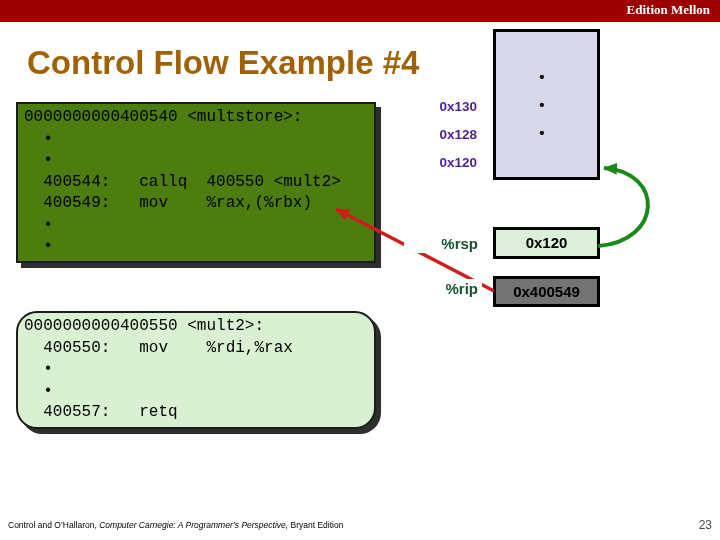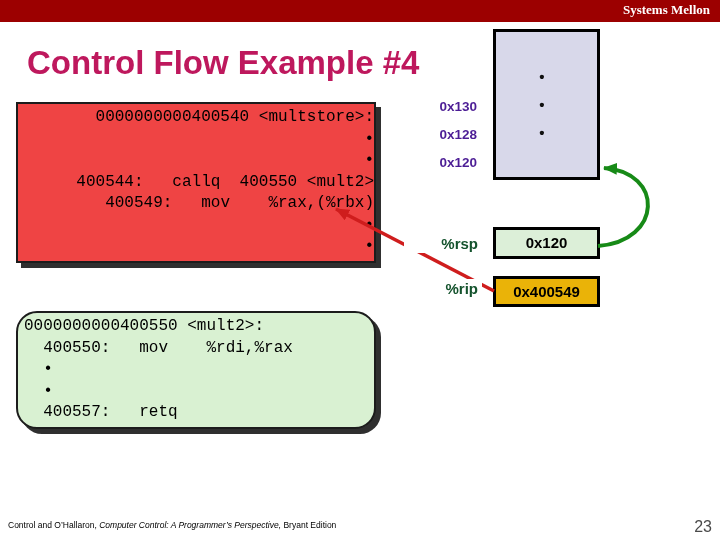--- a/index.html
+++ b/index.html
@@ -6,31 +6,31 @@
   .slide{
     position:relative; width:720px; height:540px; background:#ffffff;
     font-family:"Liberation Sans", sans-serif; overflow:hidden;
   }
   .topbar{position:absolute;left:0;top:0;width:720px;height:22px;background:#9C0000;z-index:2;}
   .brand{
     position:absolute; right:10px; top:2px; color:#ffffff;
     font-family:"Liberation Serif", serif; font-weight:bold; font-size:13px;
   }
   .title{
-    position:absolute; left:27px; top:44px; color:#be185d;
+    position:absolute; left:27px; top:44px; color:#a16207;
     font-size:33px; font-weight:bold; letter-spacing:0; z-index:2; white-space:nowrap;
   }
   .codeblock{
     position:absolute; left:16px; width:350px;
     border:2px solid #1c1c1c; box-shadow:5px 5px 0 #2f2f2f;
     font-family:"Liberation Mono","DejaVu Sans Mono", monospace;
     font-size:16px; line-height:21.5px; color:#000;
     padding:3px 0 3px 6px; z-index:1;
   }
-  #block-multstore{top:102px; height:151px; background:#ef4444;text-align:right;}
+  #block-multstore{top:102px; height:151px; background:#4d7c0f;}
   #block-mult2{top:311px; height:108px; background:#D9F1D2;border-radius:21px;}
   .code-line{white-space:pre; height:21.5px;}
   .stackbox{
     position:absolute; left:493px; top:29px; width:101px; height:145px;
     background:#D8D8EA; border:3px solid #000; z-index:2;
   }
   .stack-dot{
     position:absolute; left:536px; width:12px; text-align:center;
     font-size:15px; font-weight:bold; color:#111; z-index:3;
   }
@@ -41,38 +41,38 @@
   .reg-label{
     position:absolute; left:404px; width:74px; text-align:right;
     font-size:15px; font-weight:bold; color:#14532d;
     background:#ffffff; padding:1px 4px 1px 0; z-index:6; white-space:nowrap;
   }
   .regbox{
     position:absolute; left:493px; width:101px; border:3px solid #000;
     text-align:center; font-size:15px; font-weight:bold; color:#000; z-index:2;
   }
   #rsp-box{top:227px; height:26px; line-height:26px; background:#DCEFD8;}
-  #rip-box{top:276px; height:25px; line-height:25px; background:#eab308;}
+  #rip-box{top:276px; height:25px; line-height:25px; background:#737373;}
   .arrows{position:absolute; left:0; top:0; width:720px; height:540px; z-index:5; pointer-events:none;}
   .footer{
     position:absolute; left:8px; top:520px; font-size:8.5px; color:#000; white-space:nowrap; z-index:2;
   }
   .footer .book{font-style:italic;}
   .pagenum{
     position:absolute; left:688px; top:518px; width:24px; text-align:right;
-    font-size:16px; color:#4a4a4a; z-index:2;
+    font-size:12px; color:#4a4a4a; z-index:2;
   }
 </style>
 </head>
 <body>
 
 <div class="slide">
 
   <div class="topbar">
-    <div class="brand">Systems Mellon</div>
+    <div class="brand">Edition Mellon</div>
   </div>
 
   <div class="title">Control Flow Example #4</div>
 
   <div class="codeblock" id="block-multstore">
     <div class="code-line">0000000000400540 &lt;multstore&gt;:</div>
     <div class="code-line">  •</div>
     <div class="code-line">  •</div>
     <div class="code-line">  400544:   callq  400550 &lt;mult2&gt;</div>
     <div class="code-line">  400549:   mov    %rax,(%rbx)</div>
@@ -110,17 +110,17 @@
     <path d="M 598 246 C 663 241 664 172 604 168" fill="none" stroke-width="4" marker-end="url(#arrowGreen)" stroke="#178A17"></path>
   </svg>
 
   <div class="reg-label" style="top:234px;">%rsp</div>
   <div class="regbox" id="rsp-box">0x120</div>
 
   <div class="reg-label" style="top:279px;">%rip</div>
   <div class="regbox" id="rip-box">0x400549</div>
 
   <div class="footer">
-    <span>Control and O’Hallaron, </span><span class="book">Computer Control: A Programmer’s Perspective, </span><span>Bryant Edition</span>
+    <span>Control and O’Hallaron, </span><span class="book">Computer Carnegie: A Programmer’s Perspective, </span><span>Bryant Edition</span>
   </div>
   <div class="pagenum">23</div>
 
 </div>
 
 </body></html>

